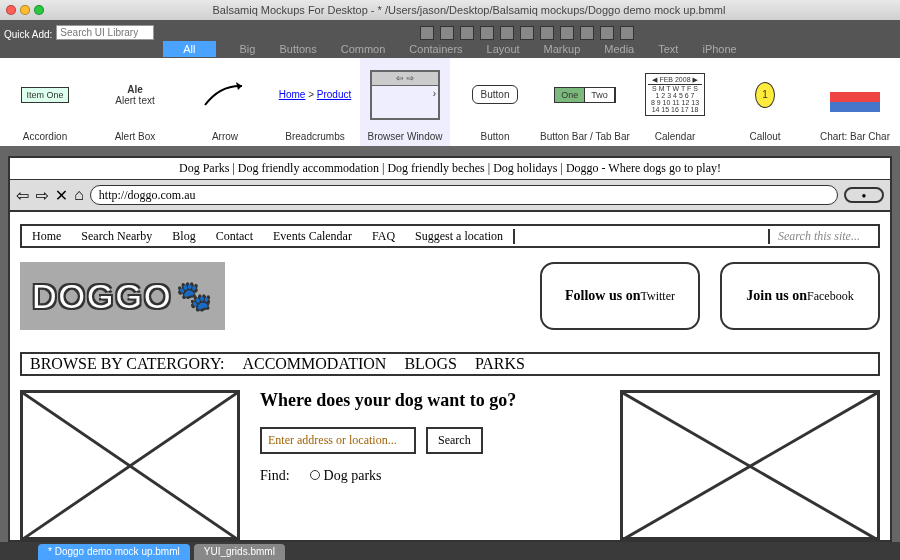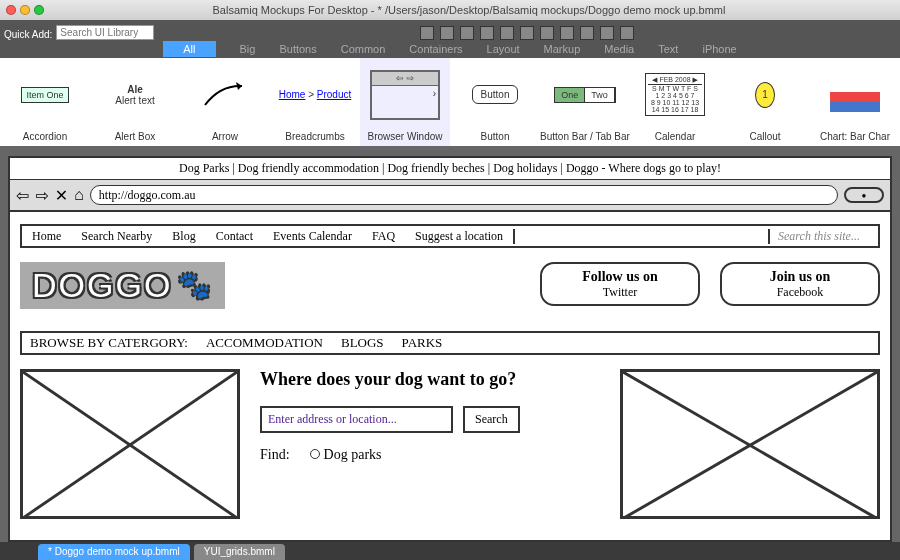--- a/index.html
+++ b/index.html
@@ -43,30 +43,30 @@
 .cnav-icon { font-size: 16px; }
 .url { flex: 1; border: 1px solid #333; border-radius: 10px; height: 20px; background: #fff; padding: 0 8px; font-size: 12px; display: flex; align-items: center; text-align: center; }
 .oval { width: 40px; height: 16px; border: 2px solid #333; border-radius: 10px; display: flex; align-items: center; justify-content: center; font-size: 8px; }
 .cbody { padding: 12px 10px; }
 .mnav { border: 2px solid #333; display: flex; height: 24px; align-items: center; font-size: 12px; }
 .mnav span { padding: 0 10px; }
 .mnav .srch { margin-left: auto; border-left: 2px solid #333; padding: 0 8px; color: #888; width: 110px; font-style: italic; }
 .brand-row { display: flex; margin-top: 14px; gap: 20px; }
 .logo { background: #aaa; color: #fff; font-family: Impact, sans-serif; font-size: 34px; letter-spacing: 2px; padding: 4px 12px; text-shadow: -2px -2px 0 #333, 2px -2px 0 #333, -2px 2px 0 #333, 2px 2px 0 #333; display: flex; align-items: center; }
 .paw { font-size: 26px; margin-left: 6px; }
-.social { border: 2px solid #333; border-radius: 14px; width: 160px; height: 44px; display: flex; flex-direction: column; align-items: center; justify-content: center; font-size: 12px; }
+.social { border: 2px solid #333; border-radius: 14px; width: 160px; height: 68px; display: flex; flex-direction: row; align-items: center; justify-content: center; font-size: 12px; }
 .social b { font-size: 14px; }
-.cat-bar { border: 2px solid #333; margin-top: 22px; height: 24px; display: flex; align-items: center; font-size: 13px; padding: 0 8px; gap: 18px; }
+.cat-bar { border: 2px solid #333; margin-top: 22px; height: 24px; display: flex; align-items: center; font-size: 16px; padding: 0 8px; gap: 18px; }
 .content-row { display: flex; gap: 20px; margin-top: 14px; }
 .ph-box { border: 3px solid #333; width: 220px; height: 150px; position: relative; }
 .ph-box svg { position: absolute; inset: 0; }
 .mid { flex: 1; }
 .q { font-size: 18px; font-weight: bold; }
 .find-row { display: flex; gap: 10px; margin-top: 16px; }
-.addr { border: 2px solid #333; padding: 4px 6px; font-size: 12px; color: #4c1d95; width: 193px; }
+.addr { border: 2px solid #333; padding: 4px 6px; font-size: 12px; color: #a16207; width: 156px; }
 .sbtn { border: 2px solid #333; padding: 4px 10px; font-size: 12px; }
 .find-line { margin-top: 14px; font-size: 14px; display: flex; gap: 20px; align-items: center; }
 .radio { width: 10px; height: 10px; border: 1px solid #333; border-radius: 50%; display: inline-block; margin-right: 4px; }
 
 .bottom-tabs { background: #3a3a3a; height: 20px; display: flex; align-items: flex-end; padding-left: 38px; }
 .btab { height: 18px; border-radius: 4px 4px 0 0; padding: 2px 10px; font-size: 10px; color: #fff; margin-right: 4px; }
 .btab.active { background: #4aa3ff; } .btab.inactive { background: #888; }
 </style>
 </head>
 <body>

